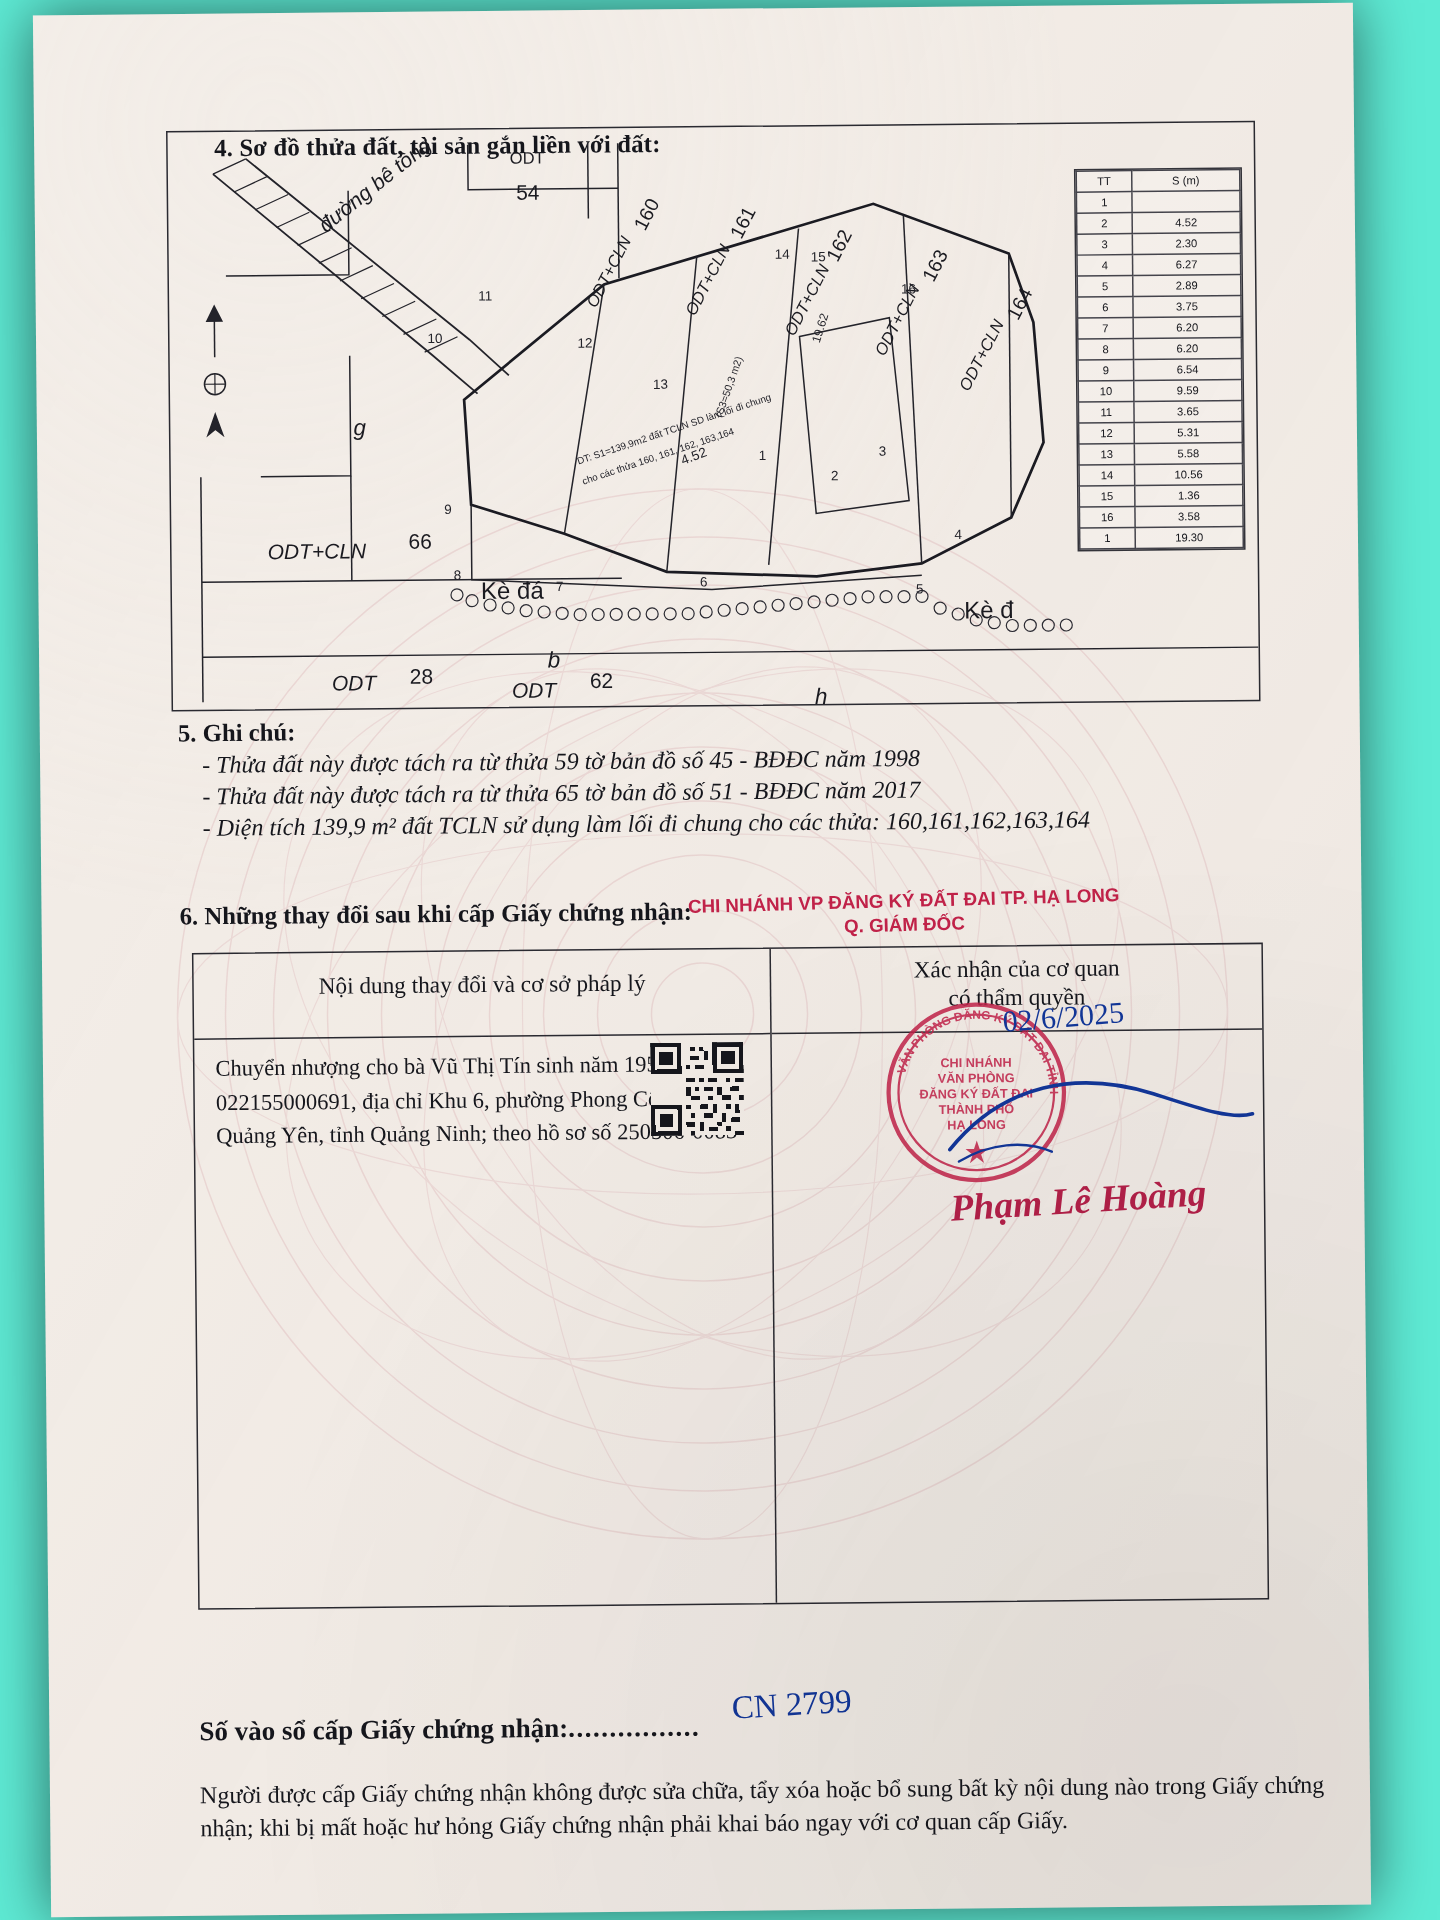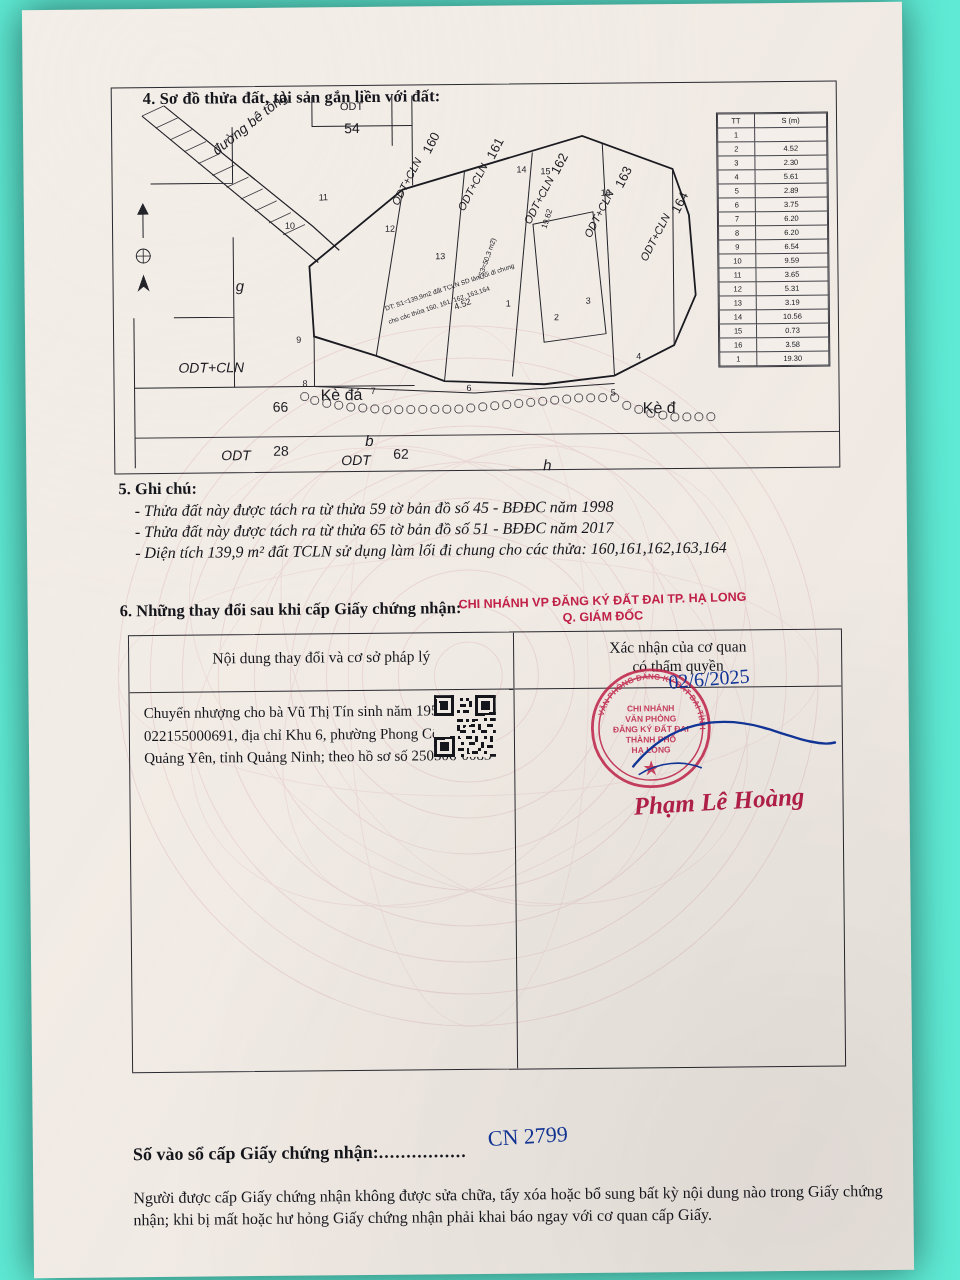--- a/index.html
+++ b/index.html
@@ -392,21 +392,21 @@
         <div class="plabel ital" style="left:400px; top:110px; transform:rotate(-62deg);">ODT+CLN</div>
         <div class="pnum" style="left:436px; top:72px; transform:rotate(-62deg); font-size:13px;">162</div>
 
         <div class="plabel ital" style="left:460px; top:124px; transform:rotate(-62deg);">ODT+CLN</div>
         <div class="pnum" style="left:500px; top:86px; transform:rotate(-62deg); font-size:13px;">163</div>
 
         <div class="plabel ital" style="left:516px; top:148px; transform:rotate(-62deg);">ODT+CLN</div>
         <div class="pnum" style="left:556px; top:112px; transform:rotate(-62deg); font-size:13px;">164</div>
 
         <div class="plabel ital" style="left:64px; top:272px; font-size:14px;">ODT+CLN</div>
-        <div class="pnum" style="left:158px; top:266px; font-size:14px;margin-top:46px;">66</div>
+        <div class="pnum" style="left:158px; top:266px; font-size:14px;">66</div>
 
         <div class="plabel ital" style="left:106px; top:360px; font-size:14px;">ODT</div>
         <div class="pnum" style="left:158px; top:356px; font-size:14px;">28</div>
 
         <div class="plabel ital" style="left:226px; top:366px; font-size:14px;">ODT</div>
         <div class="pnum" style="left:278px; top:360px; font-size:14px;">62</div>
 
         <div class="plabel ital" style="left:122px; top:190px; font-size:15px;">g</div>
         <div class="plabel ital" style="left:250px; top:346px; font-size:15px;">b</div>
         <div class="plabel ital" style="left:428px; top:372px; font-size:15px;">h</div>
@@ -453,21 +453,21 @@
               <tr>
                   <td class="first">2</td>
                   <td>4.52</td>
                 </tr>
               <tr>
                   <td class="first">3</td>
                   <td>2.30</td>
                 </tr>
               <tr>
                   <td class="first">4</td>
-                  <td>5.61</td>
+                  <td>6.27</td>
                 </tr>
               <tr>
                   <td class="first">5</td>
                   <td>2.89</td>
                 </tr>
               <tr>
                   <td class="first">6</td>
                   <td>3.75</td>
                 </tr>
               <tr>
@@ -489,29 +489,29 @@
               <tr>
                   <td class="first">11</td>
                   <td>3.65</td>
                 </tr>
               <tr>
                   <td class="first">12</td>
                   <td>5.31</td>
                 </tr>
               <tr>
                   <td class="first">13</td>
-                  <td>3.19</td>
+                  <td>5.58</td>
                 </tr>
               <tr>
                   <td class="first">14</td>
                   <td>10.56</td>
                 </tr>
               <tr>
                   <td class="first">15</td>
-                  <td>0.73</td>
+                  <td>1.36</td>
                 </tr>
               <tr>
                   <td class="first">16</td>
                   <td>3.58</td>
                 </tr>
               <tr>
                   <td class="first">1</td>
                   <td>19.30</td>
                 </tr>
             </tbody>

